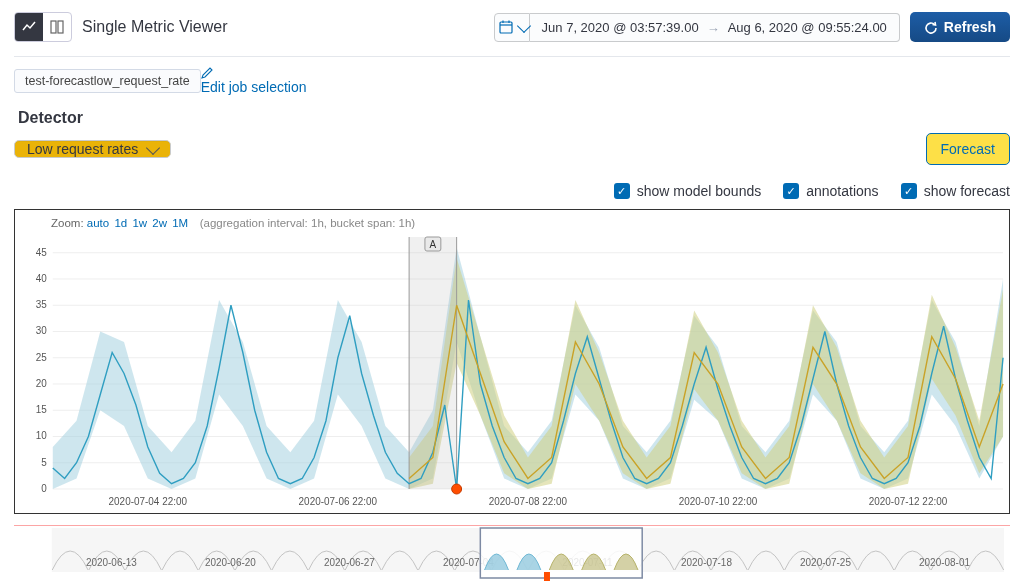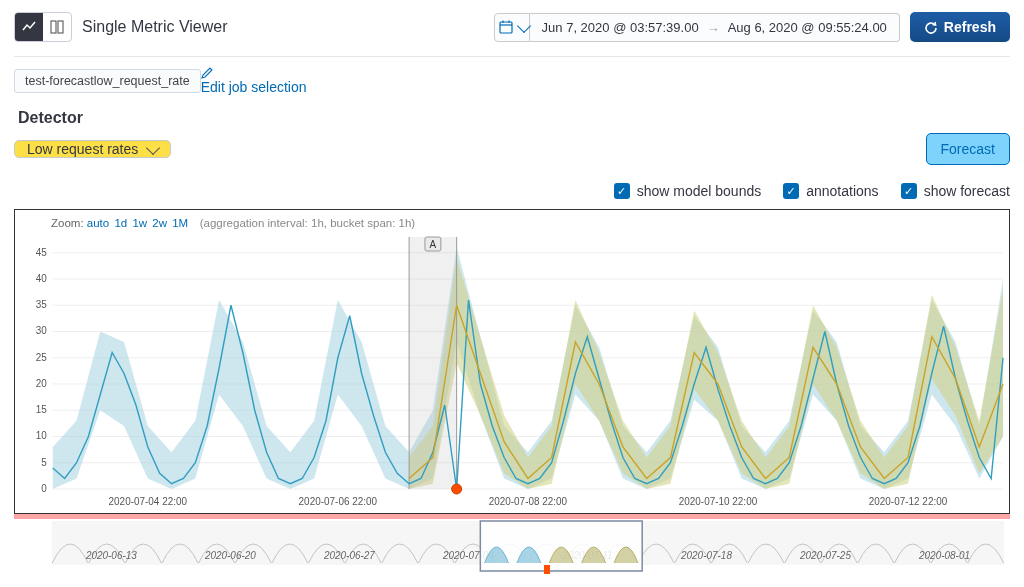--- a/index.html
+++ b/index.html
@@ -14,31 +14,31 @@
   .cal-btn { border:1px solid #c9cbcd; border-radius:4px 0 0 4px; background:#fbfcfd; padding:4px 0px; display:flex; align-items:center; gap:2px; color:#006bb4;}
   .time-text { border:1px solid #c9cbcd; border-left:none; border-radius:0 4px 4px 0; padding:6px 12px; display:flex; align-items:center; gap:8px; font-size:13px; background:#fbfcfd; }
   .arrow-soft{color:#98a2b3;}
   .refresh-btn { background:#1c4f8f; background:linear-gradient(#1d5da6,#164a85); color:#fff; border:none; border-radius:5px; padding:7px 14px; font-weight:600; font-size:14px; display:flex; align-items:flex-end; gap:6px; cursor:pointer;}
   hr.div { border:none; border-top:1px solid #e4e7ec; margin:14px 0 10px 0;}
   .job-row { display:flex; align-items:center; }
   .pill { border:1px solid #d3dae6; border-radius:3px; padding:4px 10px; font-size:12.5px; background:#fafbfd; color:#444;}
   .link { color:#006bb4; text-decoration:none; cursor:pointer;}
   .det-label { font-weight:600; font-size:16px; margin:14px 0 6px 4px;}
   .det-row { display:flex; align-items:center; gap:12px;}
-  .select { border:1px solid #c9cbcd; background:#fde047; border-radius:5px; padding:0 12px; display:flex; align-items:center; gap:10px; cursor:pointer; font-size:14px; box-shadow:0 1px 1px rgba(0,0,0,.03) inset;}
+  .select { border:1px solid #c9cbcd; background:#eab308; border-radius:5px; padding:0 12px; display:flex; align-items:center; gap:10px; cursor:pointer; font-size:14px; box-shadow:0 1px 1px rgba(0,0,0,.03) inset;}
   .chev-down { width:10px; height:10px; border-right:1.5px solid #555; border-bottom:1.5px solid #555; transform:rotate(45deg); margin-top:-3px;}
-  .forecast-btn { margin-left:auto; border:1px solid #006bb4; color:#006bb4; background:#7dd3fc; border-radius:5px; padding:7px 14px; font-size:14px; cursor:pointer;text-align:center;}
+  .forecast-btn { margin-left:auto; border:1px solid #006bb4; color:#006bb4; background:#fde047; border-radius:5px; padding:7px 14px; font-size:14px; cursor:pointer;text-align:center;}
   .anal-row { display:flex; align-items:center; gap:22px; margin-top:18px;}
   .anal-title { font-size:17px; font-weight:400; color:#343741; }
   .cb { display:flex; align-items:center; gap:7px; font-size:14px;}
   .cb-box { width:16px; height:16px; border-radius:3px; background:#006bb4; display:flex; align-items:center; justify-content:center; color:#fff; font-size:11px;}
   .chart-box { margin-top:10px; border:1px solid #333; position:relative; padding:6px 0 2px 0;}
   .zoom-row { padding:1px 6px 2px 36px; font-size:11.5px; color:#666;}
   .zoom-row .zl { color:#006bb4; margin-right:2px;}
-  .mini-box { margin-top:0px; border-top:5px solid #fca5a5; position:relative; height:58px;font-style:italic;}
+  .mini-box { margin-top:11px; border-top:1px solid #fca5a5; position:relative; height:58px;}
   svg { display:block; }
   .nav-tick { font-size:10px; fill:#666; text-anchor:middle;}
 </style>
 </head>
 <body>
 
 <div class="topbar">
   <div class="icon-toggle-group">
     <div class="active">
       <svg width="14" height="14" viewBox="0 0 14 14" fill="none" stroke="currentColor" stroke-width="1.5">

